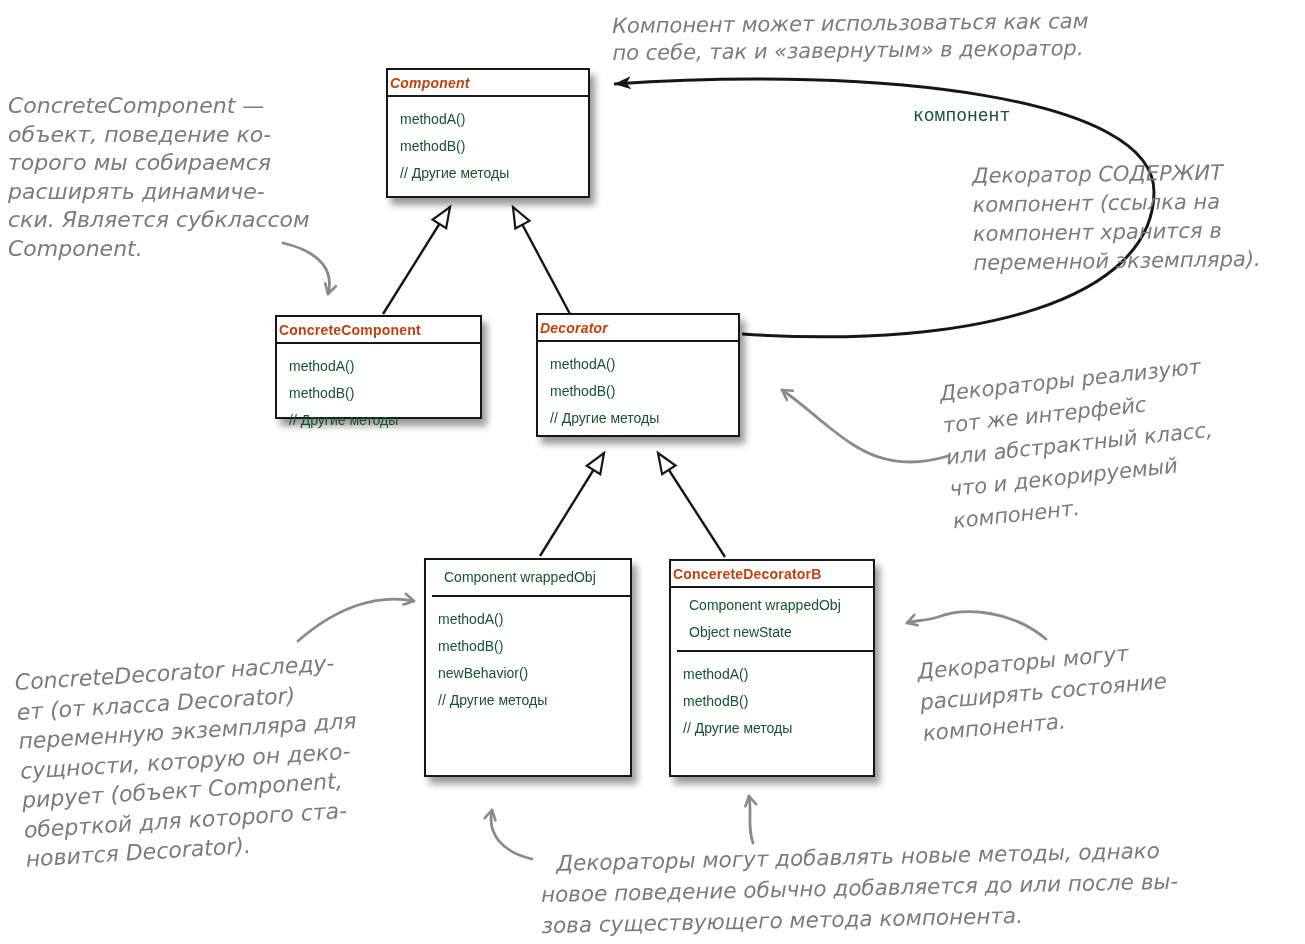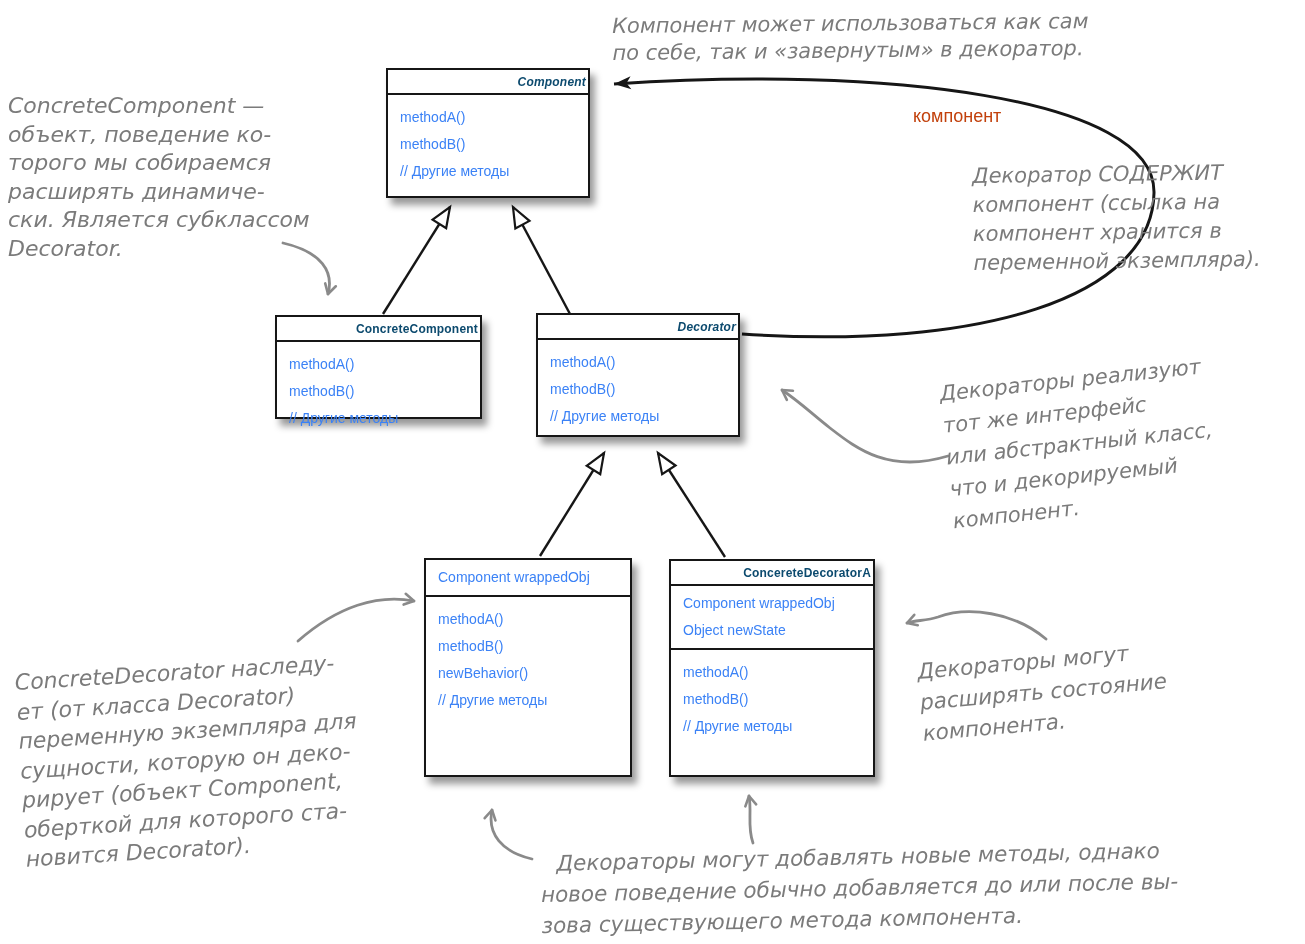--- a/index.html
+++ b/index.html
@@ -7,38 +7,38 @@
     position:relative; width:1305px; height:944px; background:#ffffff;
     font-family:"Liberation Sans", sans-serif; overflow:hidden;
   }
   
   .uml-box {
     position:absolute; background:#ffffff; border:2px solid #161616;
     box-shadow:5px 7px 7px rgba(0,0,0,0.40);
     display:flex; flex-direction:column; box-sizing:border-box;
   }
   .uml-title {
-    text-align:right; font-weight:bold; font-size:12px; color:#0c4a6e;
+    text-align:left; font-weight:bold; font-size:14px; color:#c2410c;
     padding:5px 2px 4px 2px; border-bottom:2px solid #161616;
     letter-spacing:0.2px;
   }
   .abstract .uml-title { font-style:italic; }
   .uml-compartment { padding:9px 12px 5px 12px; }
-  .uml-fields { border-bottom:2px solid #161616; padding:4px 28px 4px 12px; }
-  .uml-member { font-size:14px; color:#3b82f6; line-height:27px; white-space:nowrap; }
+  .uml-fields { border-bottom:2px solid #161616; padding:4px 28px 4px 12px;margin-left:6px; }
+  .uml-member { font-size:14px; color:#14532d; line-height:27px; white-space:nowrap; }
   
   .note {
     position:absolute; color:#7b7b7b; font-family:"DejaVu Sans", sans-serif;
     font-style:italic; transform-origin:left top; white-space:nowrap;
   }
   .note .ln { display:block; }
   
   .edge-label {
-    position:absolute; font-size:18px; color:#c2410c;
-    font-family:Liberation Sans, sans-serif;
+    position:absolute; font-size:18px; color:#14532d;
+    font-family:Liberation Mono, monospace;
   }
   svg.layer { position:absolute; left:0; top:0; pointer-events:none; }
 </style>
 </head>
 <body>
 
 <div class="canvas">
 
   <svg class="layer" width="1305" height="944">
     <defs>
@@ -101,21 +101,21 @@
     </div>
     <div class="uml-compartment">
       <div class="uml-member">methodA()</div>
       <div class="uml-member">methodB()</div>
       <div class="uml-member">newBehavior()</div>
       <div class="uml-member">// Другие методы</div>
     </div>
   </div>
 
   <div class="uml-box" style="left:669px; top:559px; width:206px; height:218px;">
-    <div class="uml-title">ConcereteDecoratorA</div>
+    <div class="uml-title">ConcereteDecoratorB</div>
     <div class="uml-fields">
       <div class="uml-member">Component wrappedObj</div>
       <div class="uml-member">Object newState</div>
     </div>
     <div class="uml-compartment">
       <div class="uml-member">methodA()</div>
       <div class="uml-member">methodB()</div>
       <div class="uml-member">// Другие методы</div>
     </div>
   </div>
@@ -126,21 +126,21 @@
     <span class="ln">Компонент может использоваться как сам</span>
     <span class="ln">по себе, так и «завернутым» в декоратор.</span>
   </div>
 
   <div class="note" style="left:8px; top:92px; font-size:22px; line-height:28.5px;">
     <span class="ln">ConcreteComponent  —</span>
     <span class="ln">объект, поведение ко-</span>
     <span class="ln">торого мы собираемся</span>
     <span class="ln">расширять динамиче-</span>
     <span class="ln">ски. Является субклассом</span>
-    <span class="ln">Decorator.</span>
+    <span class="ln">Component.</span>
   </div>
 
   <div class="note" style="left:972px; top:162px; font-size:21px; line-height:29px; transform:rotate(-0.8deg);">
     <span class="ln">Декоратор СОДЕРЖИТ</span>
     <span class="ln">компонент (ссылка на</span>
     <span class="ln">компонент хранится в</span>
     <span class="ln">переменной экземпляра).</span>
   </div>
 
   <div class="note" style="left:938px; top:378px; font-size:21px; line-height:32px; transform:rotate(-6deg);">

